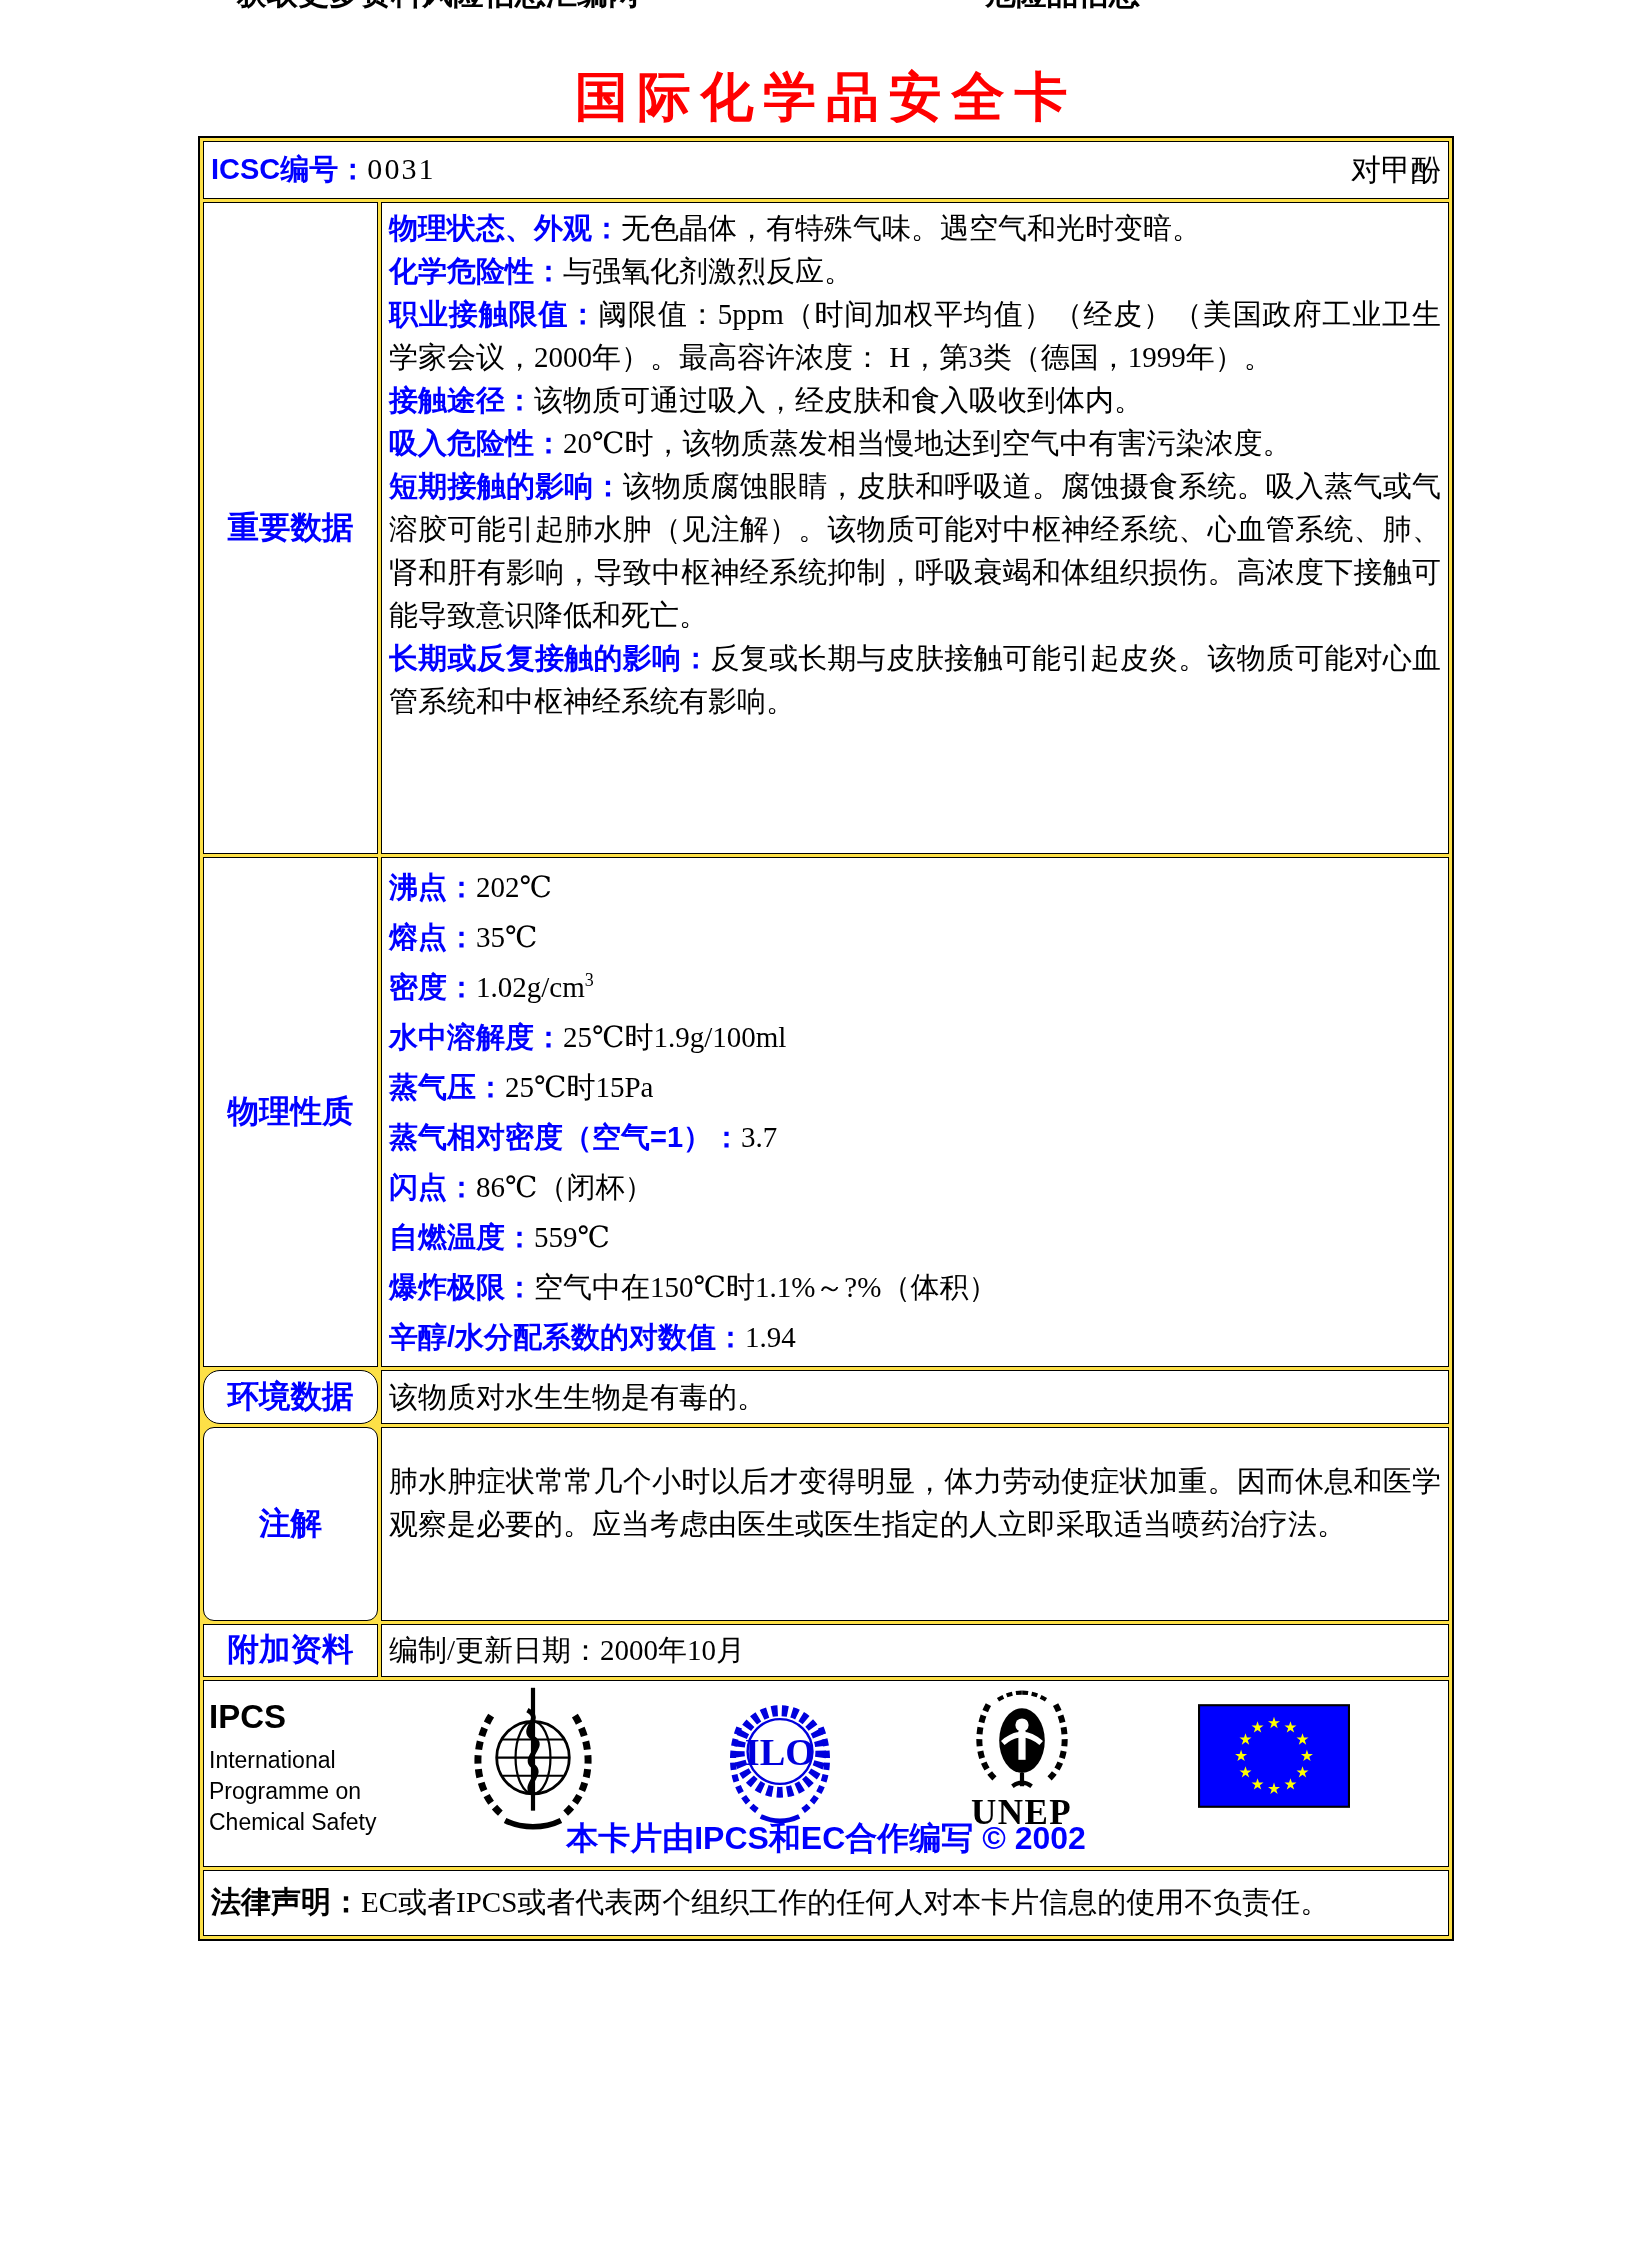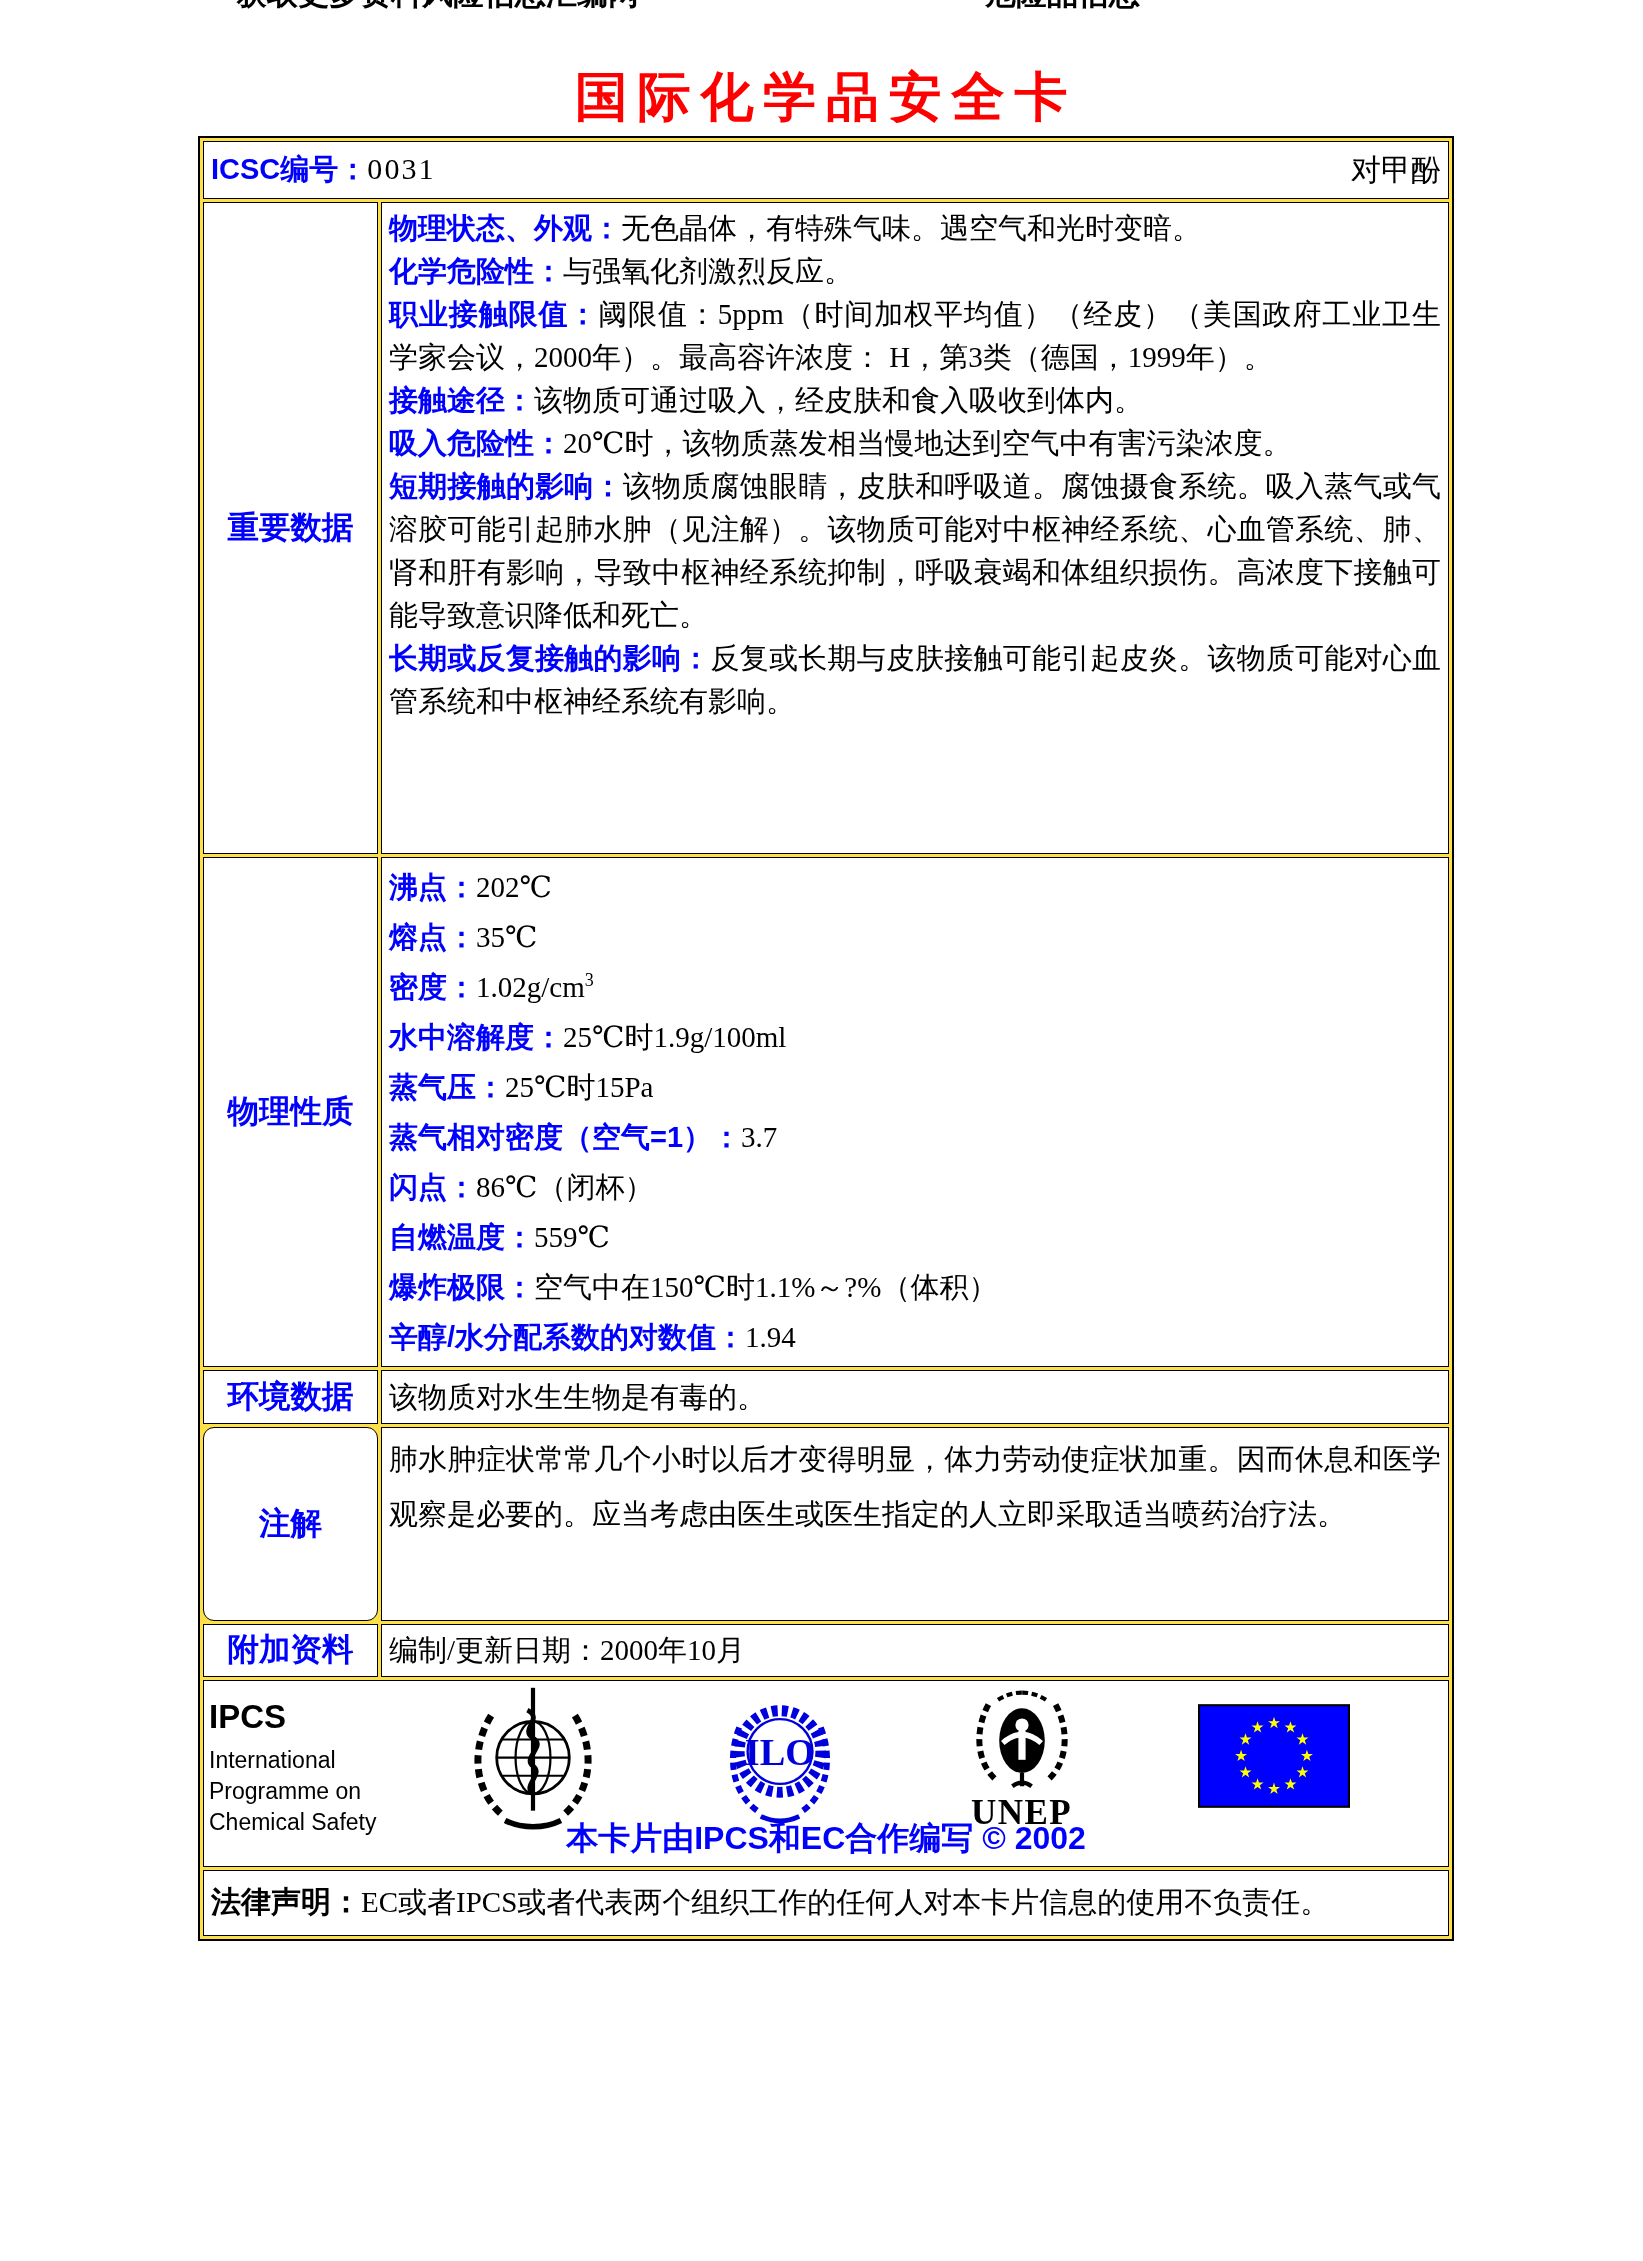--- a/index.html
+++ b/index.html
@@ -36,21 +36,21 @@
   .icsc-cell { display:flex; justify-content:space-between; align-items:center; height:56px; font-size:30px; }
   .k {
     color:#0000ff; font-weight:bold;
     font-family:"Liberation Sans","DejaVu Sans",sans-serif; font-size:29px;
   }
   .icsc-num { font-size:30px; letter-spacing:2.1px; }
   .chem-name { font-size:30px; }
   .para { line-height:43px; text-align:justify; }
   .phys-line { line-height:50px; }
   .phys-line sup { font-size:18px; line-height:0; }
-  .notes-text { line-height:55px; text-align:justify; }
+  .notes-text { line-height:43px; text-align:justify;margin-top:28px; }
   
   td.footer-cell { position:relative; height:185px; padding:0; vertical-align:top; }
   .ipcs-block { position:absolute; left:5px; top:17px; font-family:"Liberation Sans","DejaVu Sans",sans-serif; }
   .ipcs-title { font-size:33px; font-weight:bold; margin-bottom:8.4px; }
   .ipcs-line { font-size:23px; line-height:31px; }
   .logo { position:absolute; }
   .who-logo   { left:259px; top:4.2px; }
   .ilo-logo   { left:516px; top:9.8px; }
   .unep-block { left:751px; top:8.4px; width:133px; text-align:center; }
   .unep-word { font-family:"Liberation Serif","DejaVu Serif",serif; font-weight:bold; font-size:35px; letter-spacing:1.4px; margin-top:-4.2px; }
@@ -120,21 +120,21 @@
       <div class="phys-line"><span class="k">蒸气压：</span><span>25℃时15Pa</span></div>
       <div class="phys-line"><span class="k">蒸气相对密度（空气=1）：</span><span>3.7</span></div>
       <div class="phys-line"><span class="k">闪点：</span><span>86℃（闭杯）</span></div>
       <div class="phys-line"><span class="k">自燃温度：</span><span>559℃</span></div>
       <div class="phys-line"><span class="k">爆炸极限：</span><span>空气中在150℃时1.1%～?%（体积）</span></div>
       <div class="phys-line"><span class="k">辛醇/水分配系数的对数值：</span><span>1.94</span></div>
     </td>
   </tr>
 
   <tr>
-    <td class="lab" style="height:39px;">环境数据</td>
+    <td class="lab" style="height:39px;border-radius:17px;">环境数据</td>
     <td class="con">
       <div class="para">该物质对水生生物是有毒的。</div>
     </td>
   </tr>
 
   <tr>
     <td class="lab" style="height:190px;border-radius:11px;">注解</td>
     <td class="con">
       <div class="notes-text">肺水肿症状常常几个小时以后才变得明显，体力劳动使症状加重。因而休息和医学观察是必要的。应当考虑由医生或医生指定的人立即采取适当喷药治疗法。</div>
     </td>

